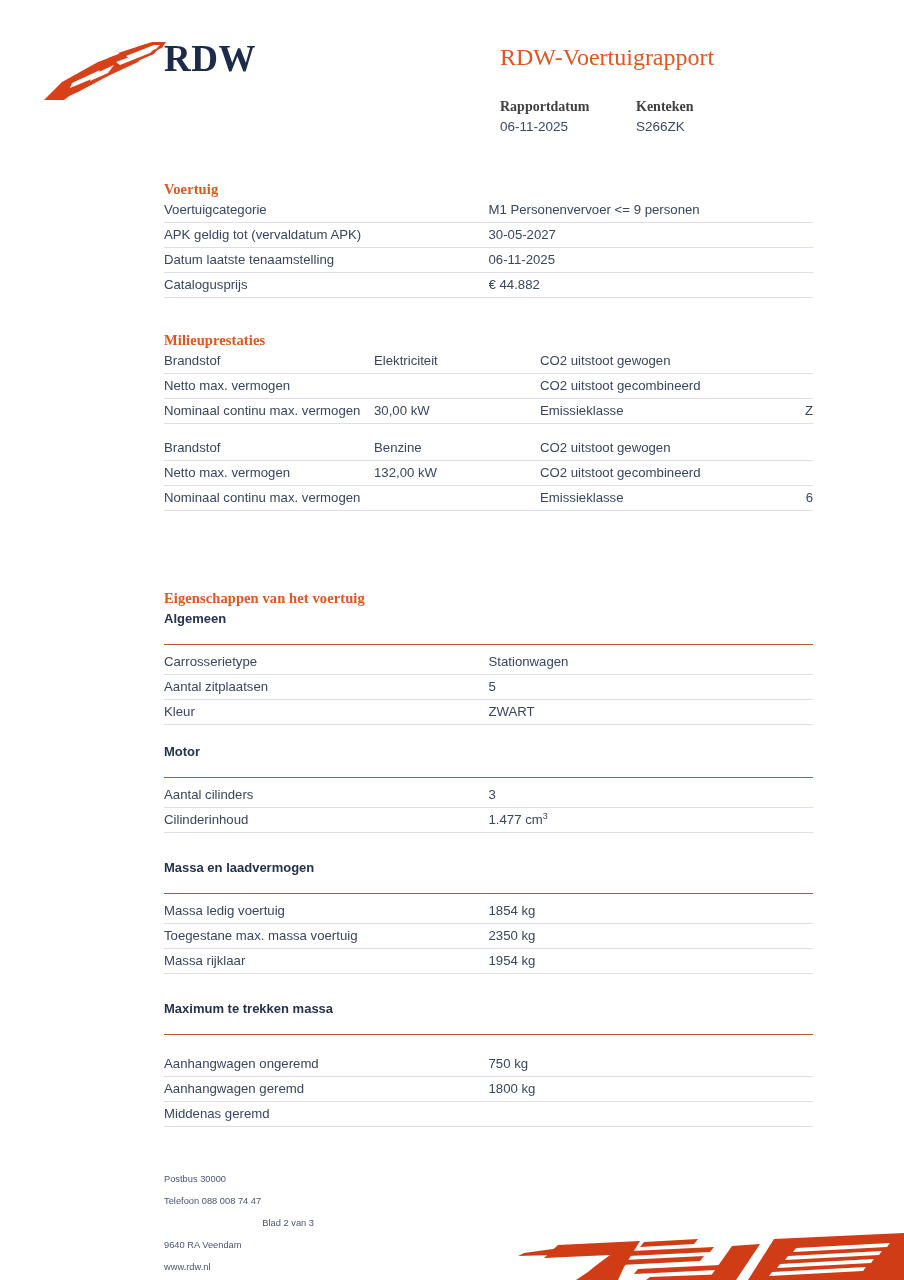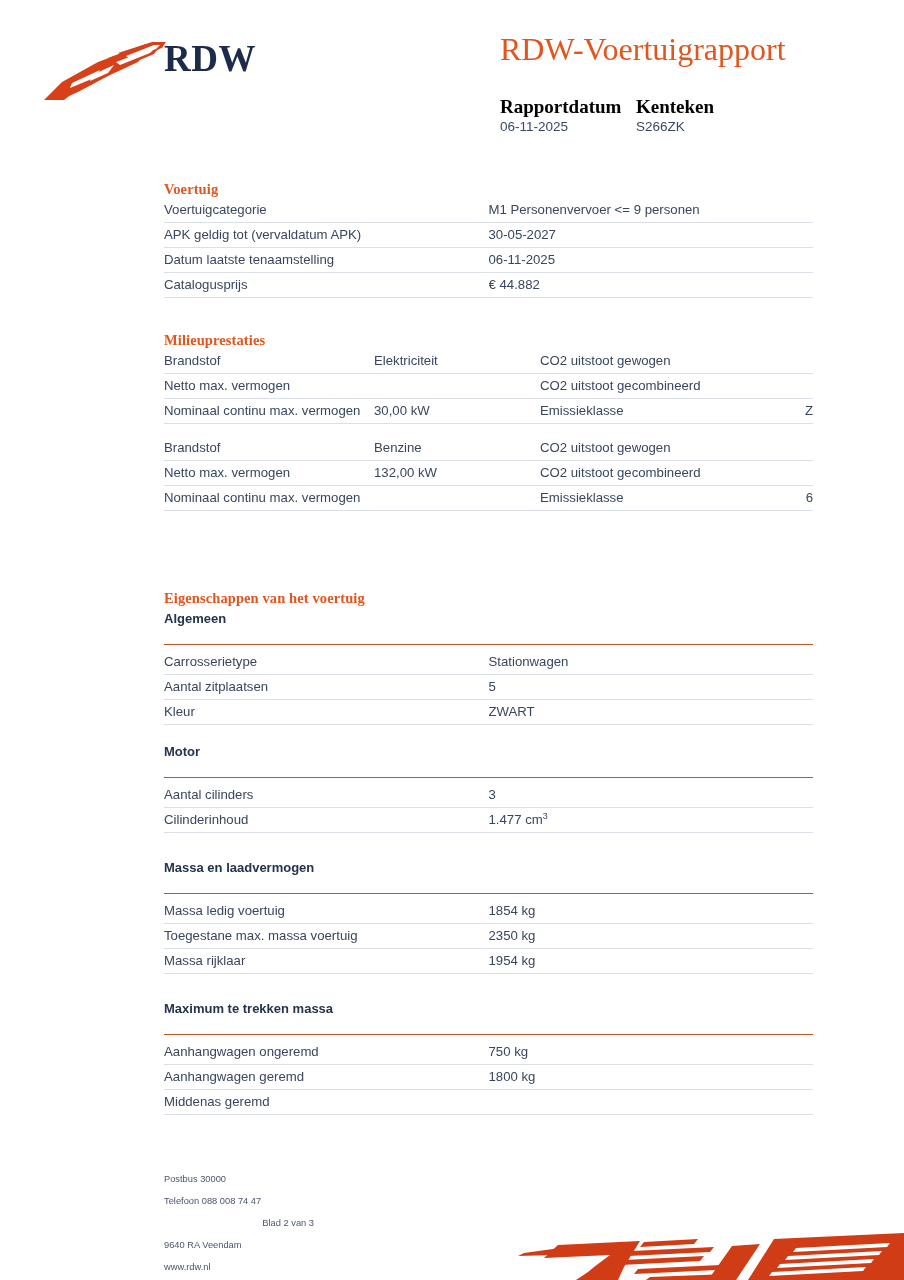--- a/index.html
+++ b/index.html
@@ -52,23 +52,23 @@
     font-size: 37px;
     font-weight: 700;
     letter-spacing: 0.5px;
     color: #1c2b4a;
     line-height: 1;
   }
 
   .report-title {
     position: absolute;
     left: 500px;
-    top: 32px;
+    top: 44px;
     font-family: "Liberation Serif", serif;
-    font-size: 32px;
+    font-size: 24px;
     font-weight: 400;
     color: #e2561e;
     white-space: nowrap;
     line-height: 1.1;
   }
 
   .meta-block {
     position: absolute;
     left: 500px;
     top: 97px;
@@ -76,22 +76,22 @@
   }
   .meta-row {
     display: flex;
   }
   .meta-col {
     width: 136px;
   }
   .meta-label {
     font-family: "Liberation Serif", serif;
     font-weight: 700;
-    font-size: 19px;
-    color: #000000;
+    font-size: 14px;
+    color: #404040;
     line-height: 20px;
   }
   .meta-value {
     font-family: "Liberation Sans", sans-serif;
     font-size: 13.5px;
     color: #3a4a63;
     line-height: 20px;
   }
 
   
@@ -368,21 +368,21 @@
           <td class="val">2350 kg</td>
         </tr>
         <tr>
           <td>Massa rijklaar</td>
           <td class="val">1954 kg</td>
         </tr>
       </tbody>
     </table>
 
     <div class="subsection-title" style="margin-top:26px;">Maximum te trekken massa</div>
-    <table class="rdw" style="margin-top:5px;">
+    <table class="rdw" style="margin-top:17px;">
       <tbody>
         <tr>
           <td>Aanhangwagen ongeremd</td>
           <td class="val">750 kg</td>
         </tr>
         <tr>
           <td>Aanhangwagen geremd</td>
           <td class="val">1800 kg</td>
         </tr>
         <tr>

